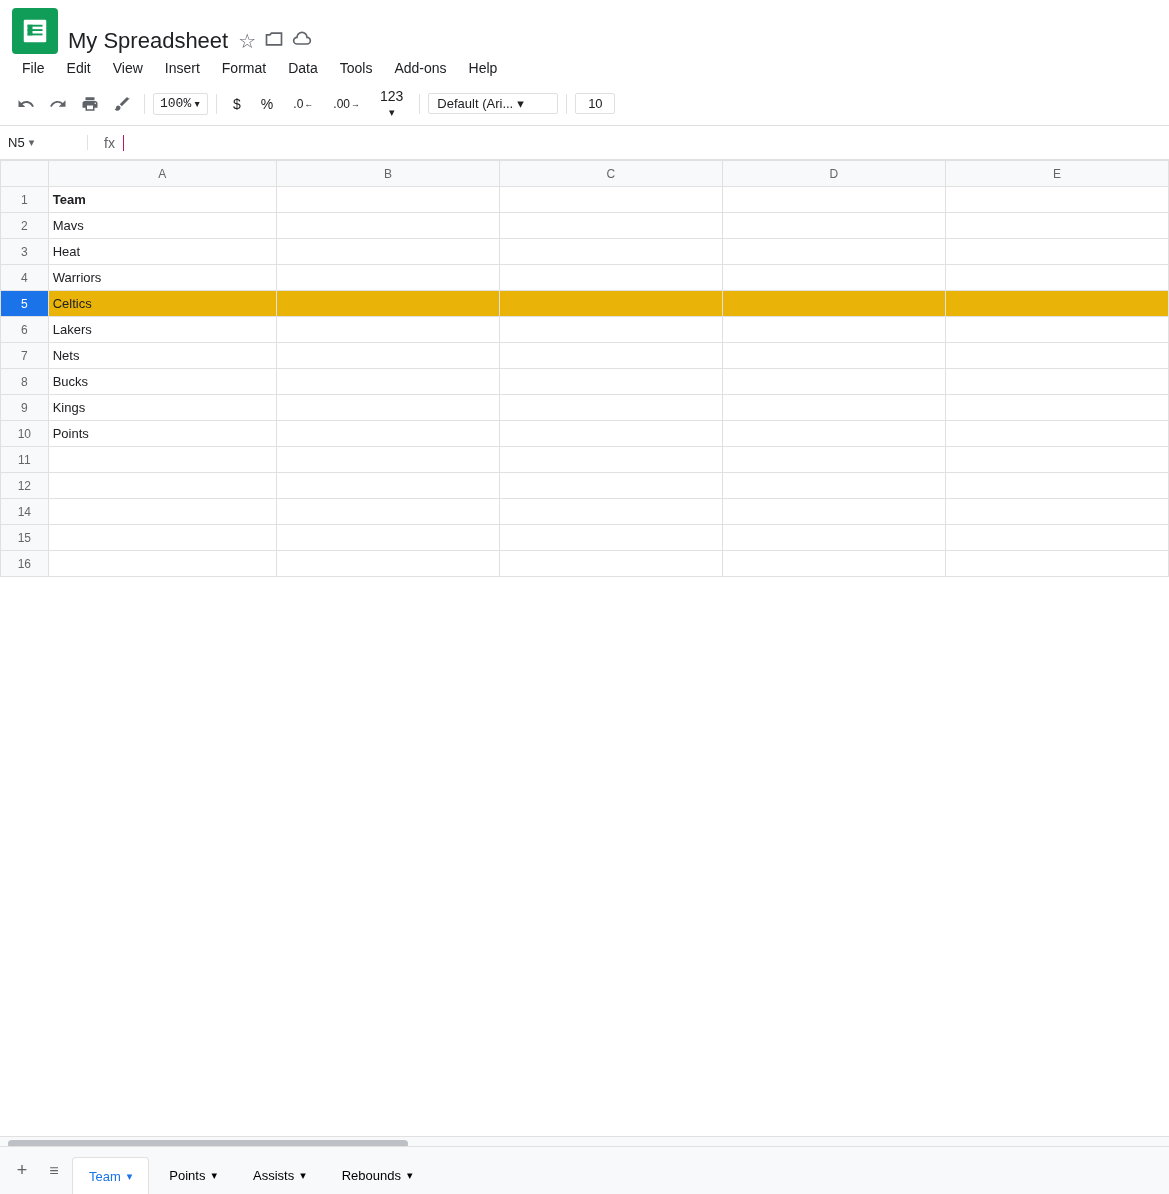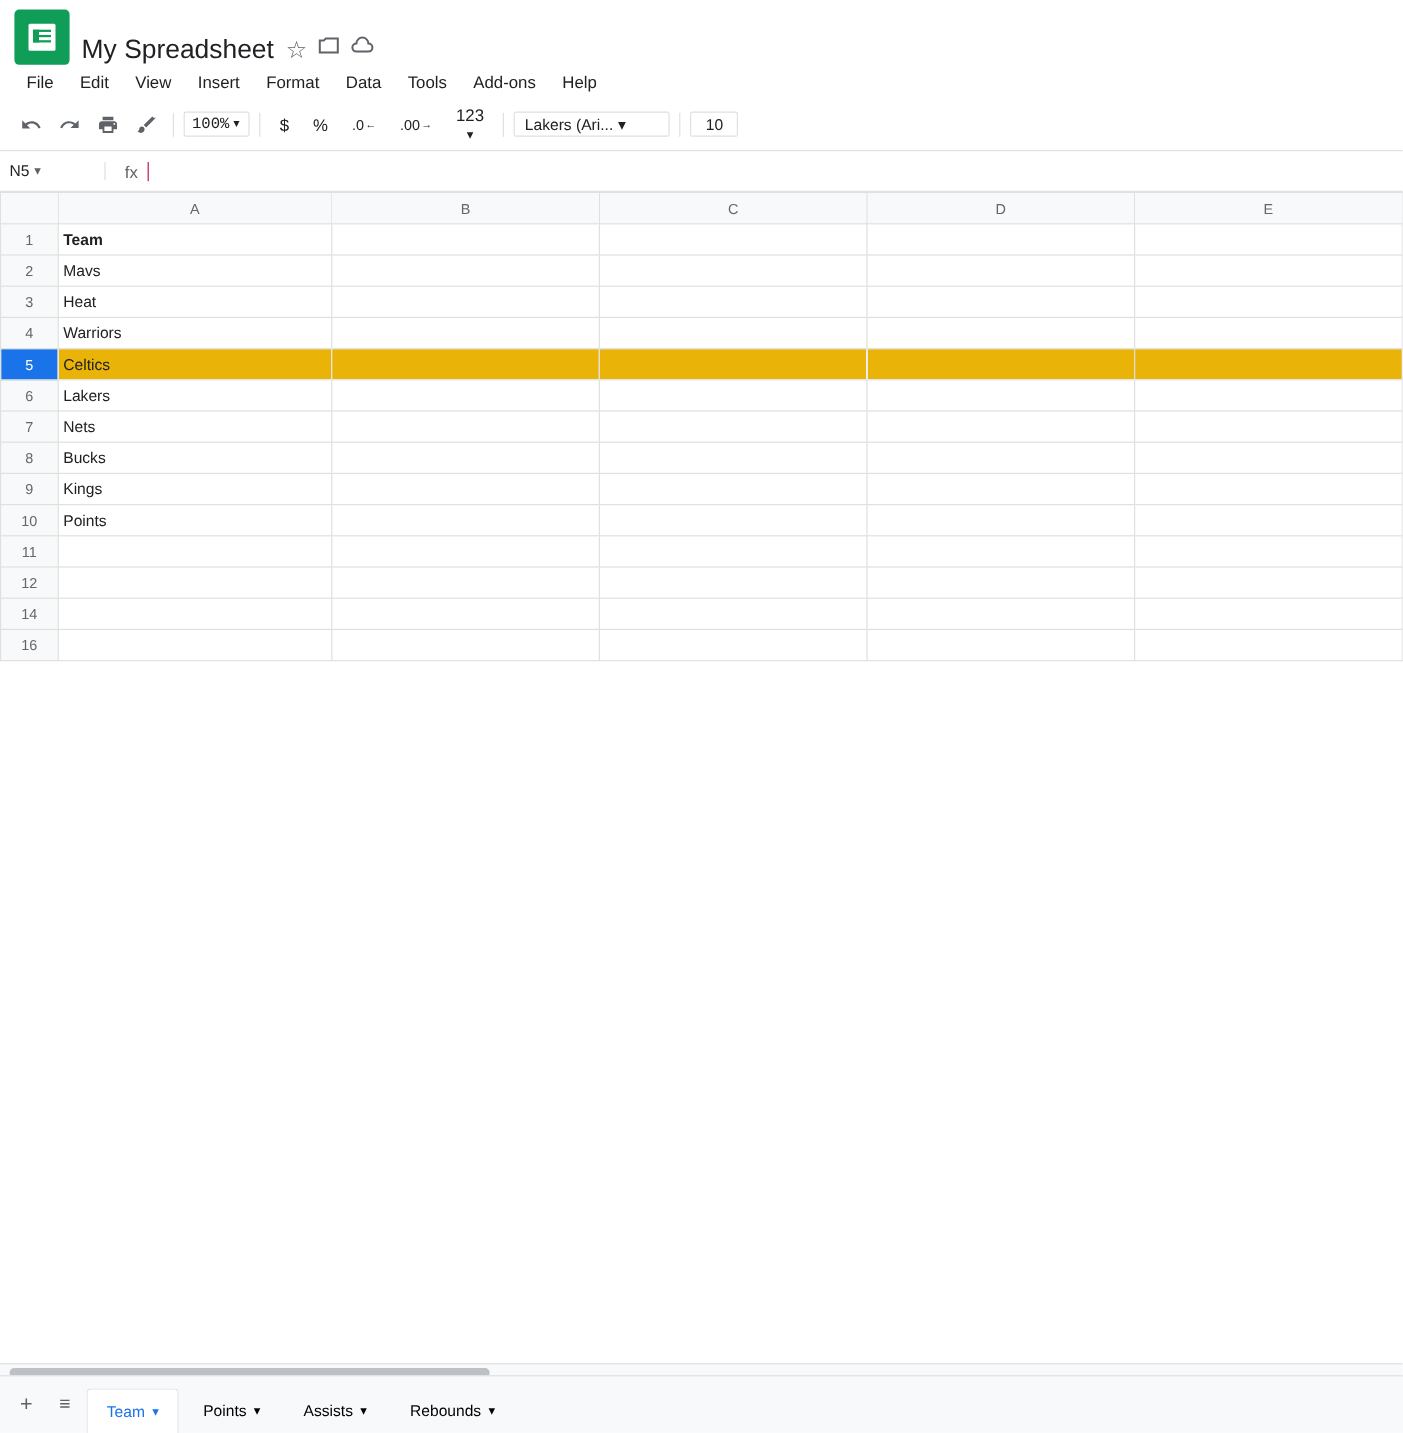--- a/index.html
+++ b/index.html
@@ -381,21 +381,21 @@
     <div class="format-btn" style="font-size:12px; display:flex;align-items:center;">
       <span>.00</span>
       <span style="font-size:9px;margin-left:1px;">→</span>
     </div>
     <div class="format-btn" style="display:flex;align-items:center;gap:2px;flex-direction:column;">
       <span>123</span>
       <span style="font-size:11px;">▾</span>
     </div>
     <div class="toolbar-divider"></div>
     <div class="font-selector">
-      <span>Lakers (Ari...</span>
+      <span>Default (Ari...</span>
       <span>▾</span>
     </div>
     <div class="toolbar-divider"></div>
     <div class="font-size-box">
       <span>10</span>
     </div>
   </div>
 
   <div class="formula-bar">
     <div class="cell-ref">
@@ -525,20 +525,28 @@
           </tr>
           <tr>
             <td class="row-num">14</td>
             <td class="cell"></td>
             <td class="cell"></td>
             <td class="cell"></td>
             <td class="cell"></td>
             <td class="cell"></td>
           </tr>
           <tr>
+            <td class="row-num">15</td>
+            <td class="cell"></td>
+            <td class="cell"></td>
+            <td class="cell"></td>
+            <td class="cell"></td>
+            <td class="cell"></td>
+          </tr>
+          <tr>
             <td class="row-num">16</td>
             <td class="cell"></td>
             <td class="cell"></td>
             <td class="cell"></td>
             <td class="cell"></td>
             <td class="cell"></td>
           </tr>
         </tbody>
     </table>
   </div>

